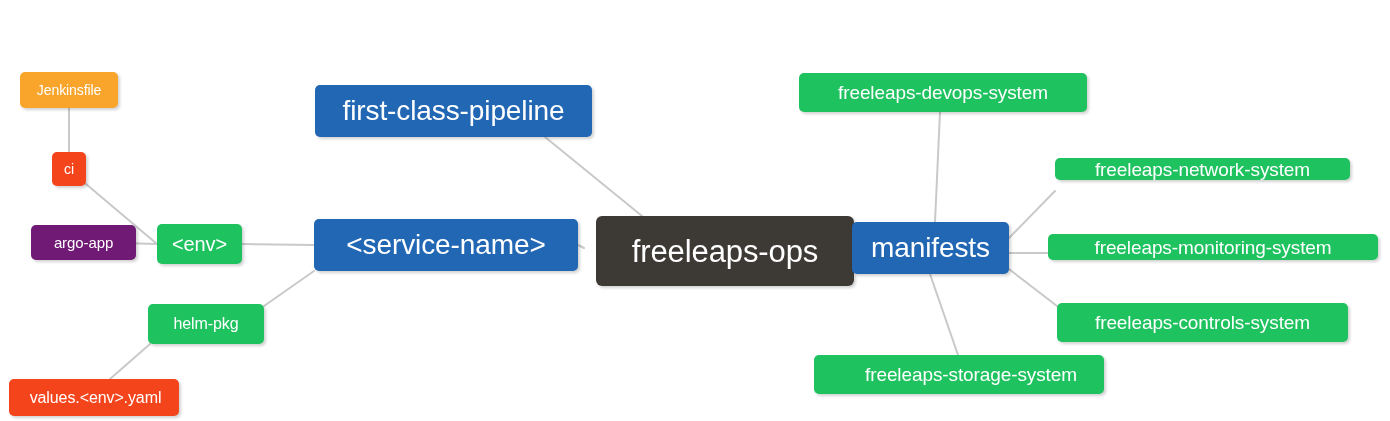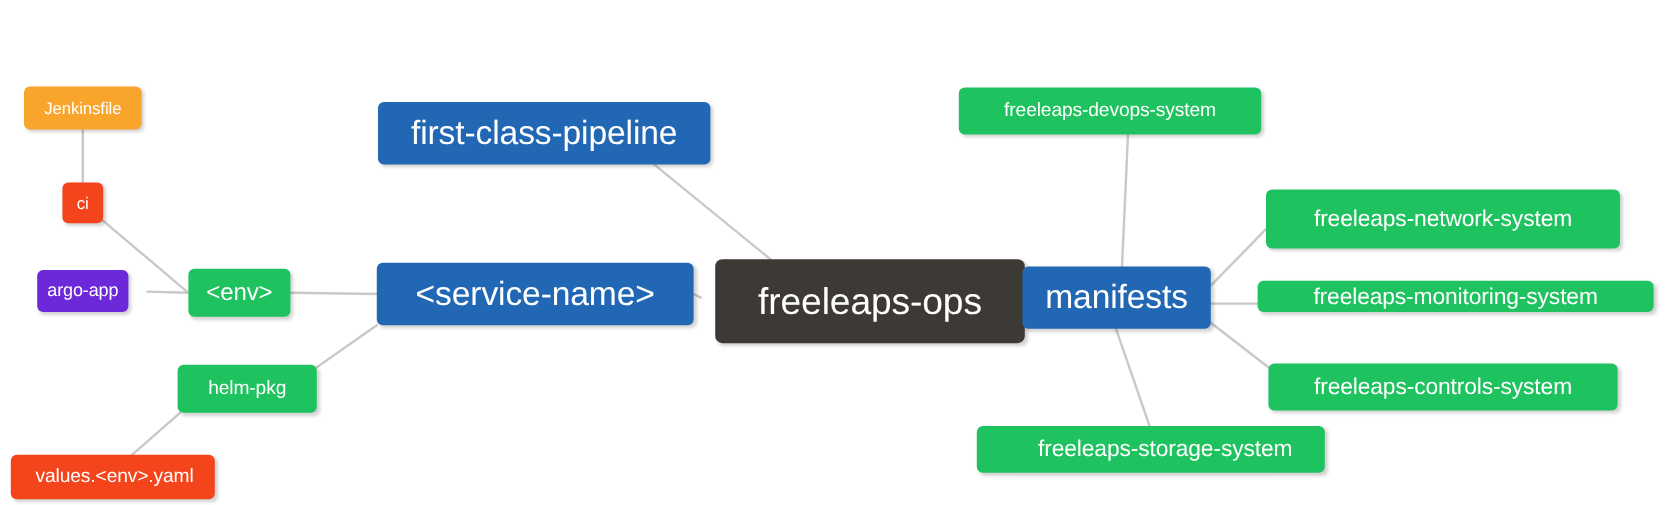--- a/index.html
+++ b/index.html
@@ -65,21 +65,21 @@
       <line x1="1009" y1="221" x2="1057" y2="258" stroke="#c9c9c9" stroke-width="2" stroke-linecap="round"></line>
       <line x1="930" y1="226" x2="958" y2="307" stroke="#c9c9c9" stroke-width="2" stroke-linecap="round"></line>
     </svg>
   <div id="node-layer">
       <div class="node" style="left: 20px; top: 24px; width: 98px; height: 36px; background: rgb(249, 165, 43); border-radius: 5px; font-size: 14px;">
         <span class="node-label">Jenkinsfile</span>
       </div>
       <div class="node" style="left: 52px; top: 104px; width: 34px; height: 34px; background: rgb(244, 68, 27); border-radius: 5px; font-size: 14px; justify-content: center;">
         <span class="node-label">ci</span>
       </div>
-      <div class="node" style="left: 31px; top: 177px; width: 76px; height: 35px; background: #6d28d9; border-radius: 5px; font-size: 15px; text-align: right;">
+      <div class="node" style="left: 31px; top: 177px; width: 105px; height: 35px; background: #701a75; border-radius: 5px; font-size: 15px; text-align: right;">
         <span class="node-label">argo-app</span>
       </div>
       <div class="node" style="left: 157px; top: 176px; width: 85px; height: 40px; background: rgb(30, 194, 95); border-radius: 5px; font-size: 20px;">
         <span class="node-label">&lt;env&gt;</span>
       </div>
       <div class="node" style="left: 148px; top: 256px; width: 116px; height: 40px; background: rgb(30, 194, 95); border-radius: 5px; font-size: 16px;">
         <span class="node-label">helm-pkg</span>
       </div>
       <div class="node" style="left: 9px; top: 331px; width: 170px; height: 37px; background: rgb(244, 68, 27); border-radius: 5px; font-size: 16px; padding-left: 15px;">
         <span class="node-label">values.&lt;env&gt;.yaml</span>
@@ -89,24 +89,24 @@
       </div>
       <div class="node" style="left: 314px; top: 171px; width: 264px; height: 52px; background: rgb(33, 103, 180); border-radius: 5px; font-size: 28px;">
         <span class="node-label">&lt;service-name&gt;</span>
       </div>
       <div class="node" style="left: 596px; top: 168px; width: 258px; height: 70px; background: rgb(61, 57, 53); border-radius: 6px; font-size: 31px;">
         <span class="node-label">freeleaps-ops</span>
       </div>
       <div class="node" style="left: 852px; top: 174px; width: 157px; height: 52px; background: rgb(33, 103, 180); border-radius: 5px; font-size: 28px;">
         <span class="node-label">manifests</span>
       </div>
-      <div class="node" style="left: 799px; top: 25px; width: 252px; height: 39px; background: rgb(30, 194, 95); border-radius: 5px; font-size: 16px;">
+      <div class="node" style="left: 799px; top: 25px; width: 288px; height: 39px; background: rgb(30, 194, 95); border-radius: 5px; font-size: 19px;">
         <span class="node-label">freeleaps-devops-system</span>
       </div>
-      <div class="node" style="left: 1055px; top: 110px; width: 295px; height: 49px; background: rgb(30, 194, 95); border-radius: 5px; font-size: 19px; align-items: center;">
+      <div class="node" style="left: 1055px; top: 110px; width: 295px; height: 22px; background: rgb(30, 194, 95); border-radius: 5px; font-size: 19px; align-items: center;">
         <span class="node-label">freeleaps-network-system</span>
       </div>
       <div class="node" style="left: 1048px; top: 186px; width: 330px; height: 26px; background: rgb(30, 194, 95); border-radius: 5px; font-size: 19px;">
         <span class="node-label">freeleaps-monitoring-system</span>
       </div>
       <div class="node" style="left: 1057px; top: 255px; width: 291px; height: 39px; background: rgb(30, 194, 95); border-radius: 5px; font-size: 19px;">
         <span class="node-label">freeleaps-controls-system</span>
       </div>
       <div class="node" style="left: 814px; top: 307px; width: 290px; height: 39px; background: rgb(30, 194, 95); border-radius: 5px; font-size: 19px; padding-left: 36px;">
         <span class="node-label">freeleaps-storage-system</span>

